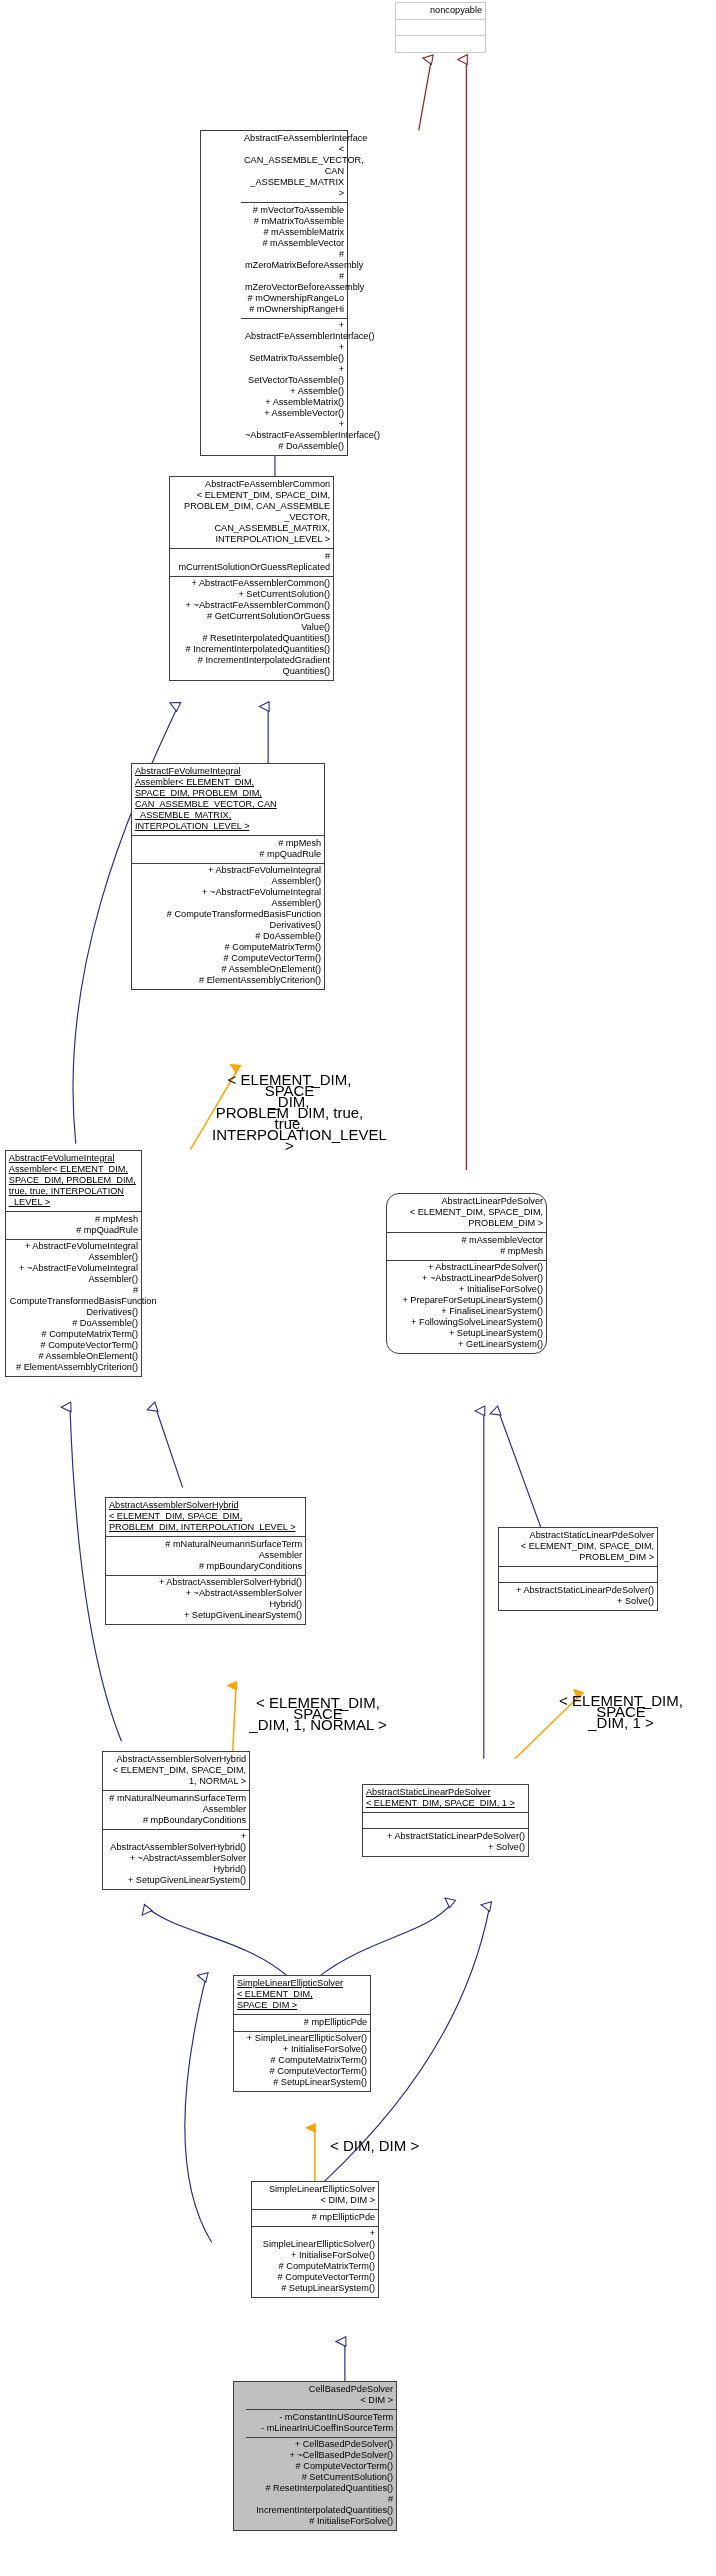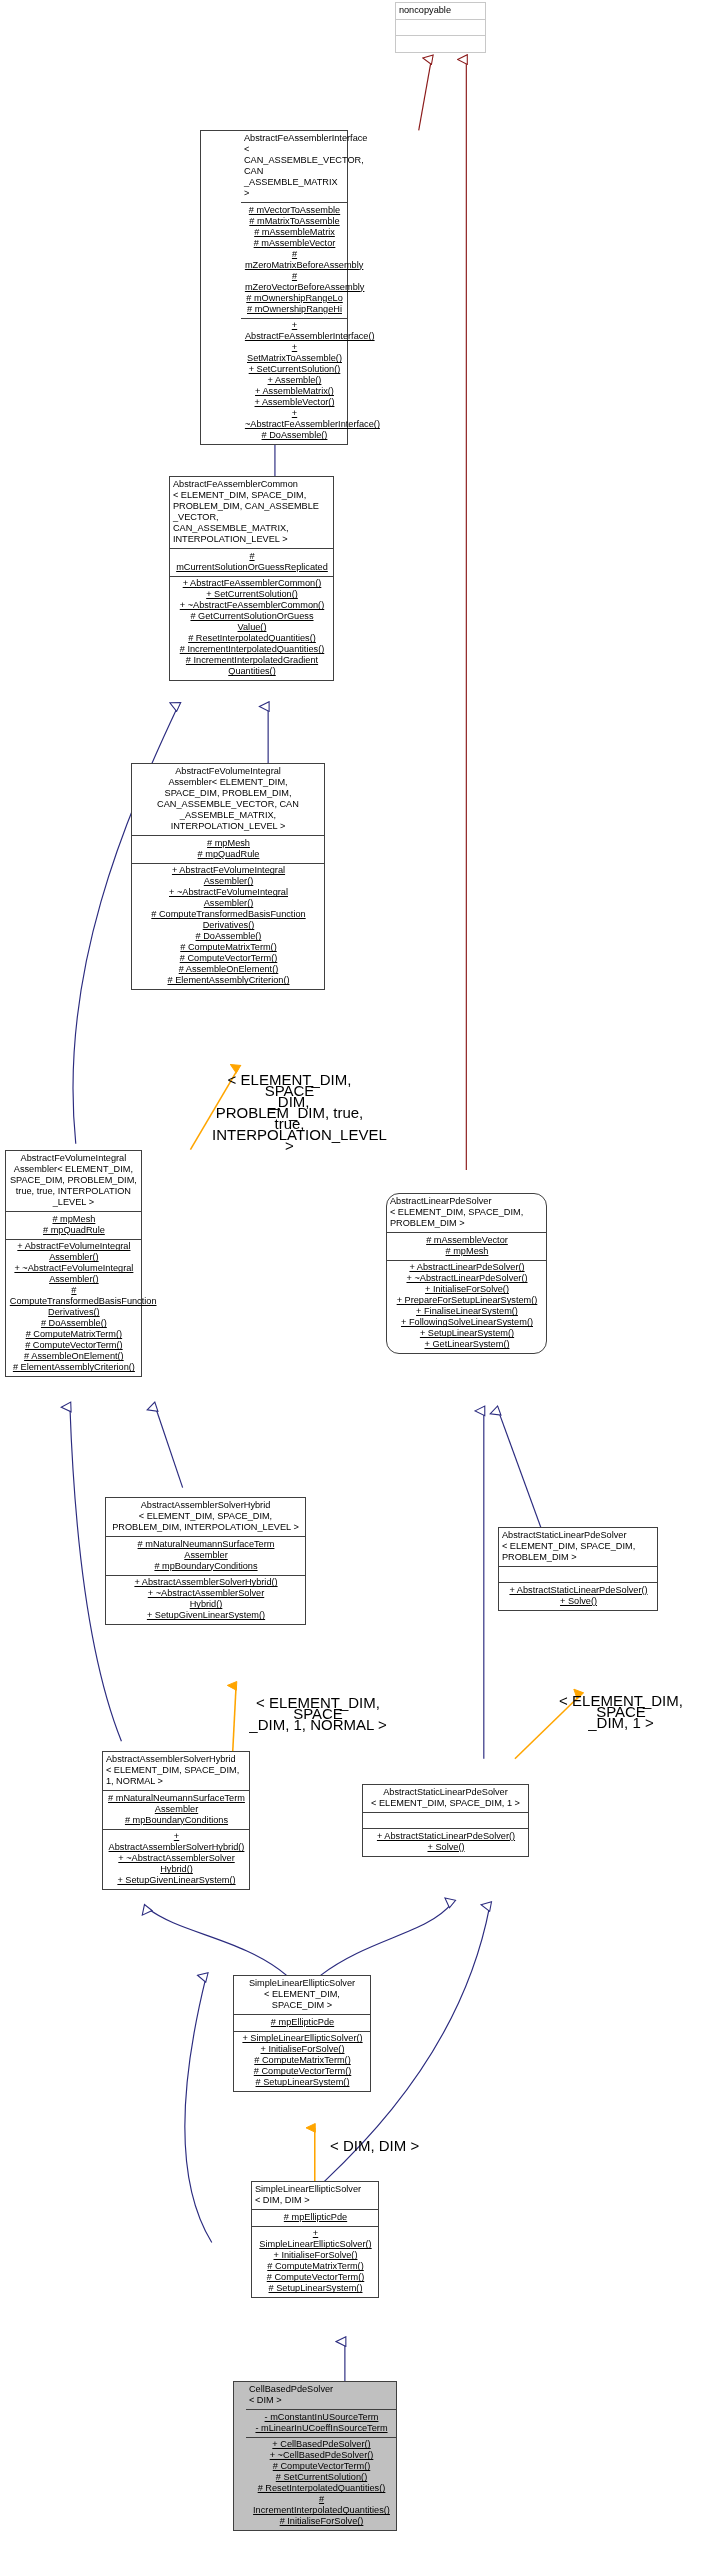--- a/index.html
+++ b/index.html
@@ -35,32 +35,32 @@
     color: #000000;
   }
   .node.grey {
     background: #c0c0c0;
   }
   .node.light {
     border: 1px solid #c8c8c8;
   }
   .node .title {
     padding: 1.9px 2.9px 2.9px 2.9px;
+    text-align: right;
+    white-space: pre-line;
+  }
+  .node .title.leftish {
     text-align: left;
-    white-space: pre-line;
-  }
-  .node .title.leftish {
-    text-align: center;
+    text-decoration: underline;
   }
   .node .sec {
     border-top: 1px solid #404040;
     padding: 1.9px 2.9px 2.9px 3.9px;
     white-space: pre-line;
-    text-align: center;
-    text-decoration: underline;
+    text-align: right;
   }
   .node.light .sec {
     border-top: 1px solid #c8c8c8;
   }
   .node .sec.empty {
     min-height: 10.7px;
   }
   .edge-label {
     position: absolute;
     font-size: 15px;
@@ -138,21 +138,21 @@
     <div class="sec"># mVectorToAssemble
 # mMatrixToAssemble
 # mAssembleMatrix
 # mAssembleVector
 # mZeroMatrixBeforeAssembly
 # mZeroVectorBeforeAssembly
 # mOwnershipRangeLo
 # mOwnershipRangeHi</div>
     <div class="sec">+ AbstractFeAssemblerInterface()
 + SetMatrixToAssemble()
-+ SetCurrentSolution()
++ SetVectorToAssemble()
 + Assemble()
 + AssembleMatrix()
 + AssembleVector()
 + ~AbstractFeAssemblerInterface()
 # DoAssemble()</div>
   </div>
 
   <div class="node" style="left:169px; top:476px; width:165px;">
     <div class="title">AbstractFeAssemblerCommon
 &lt; ELEMENT_DIM, SPACE_DIM,

